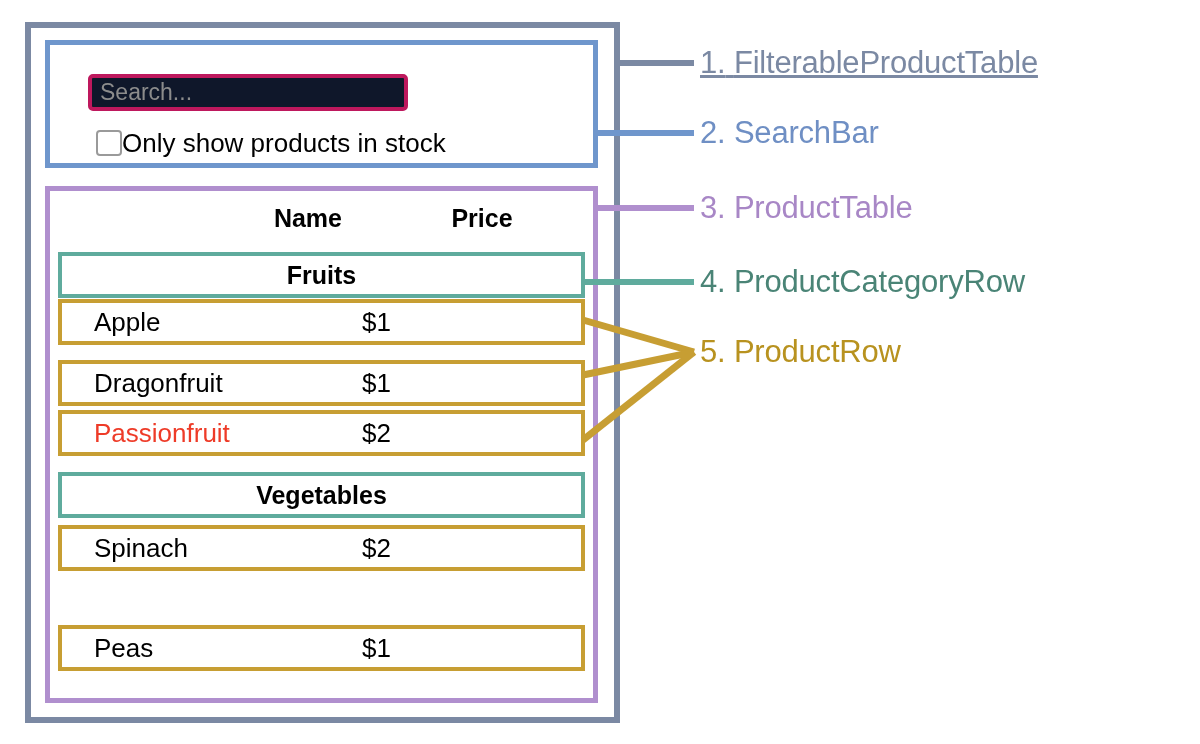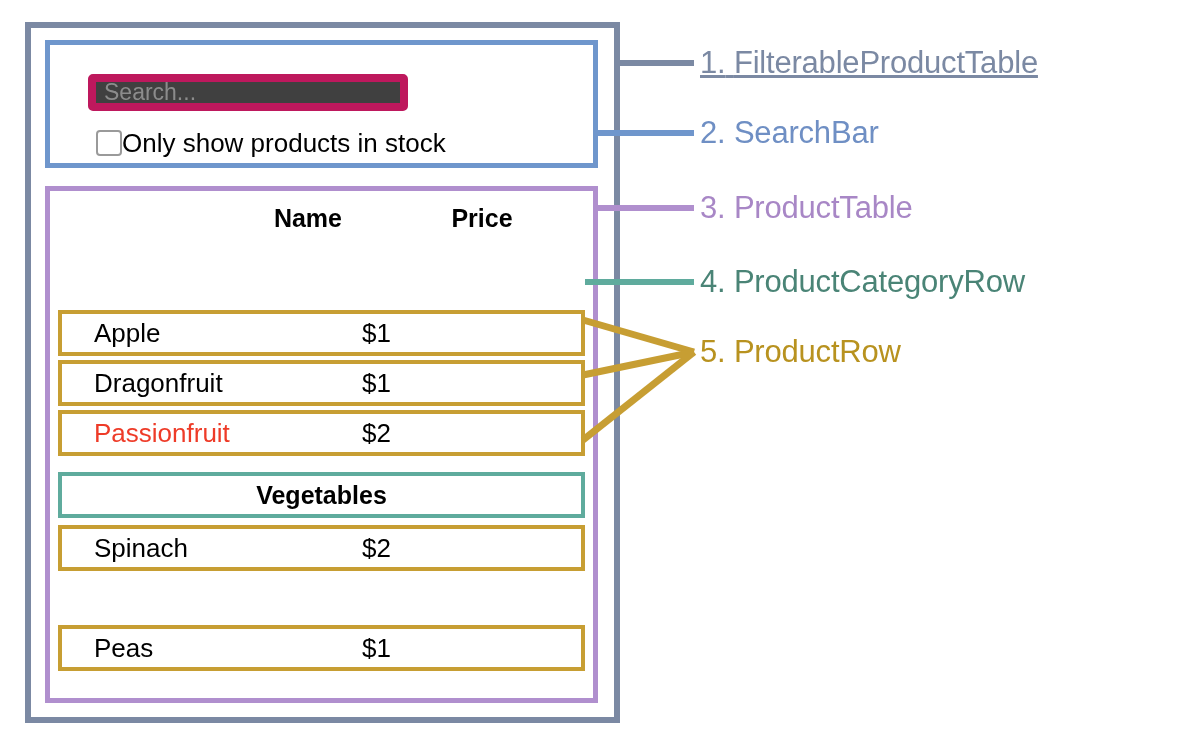--- a/index.html
+++ b/index.html
@@ -16,22 +16,22 @@
     border:6px solid #7b89a3;box-sizing:border-box;background:#fff;
   }
 
   
   .frame-search{
     position:absolute;left:45px;top:40px;width:553px;height:128px;
     border:5px solid #6f96cc;box-sizing:border-box;background:#fff;
   }
   .search-input{
     position:absolute;left:88px;top:74px;width:320px;height:37px;
-    border:8px solid #be185d;border-radius:5px;box-sizing:border-box;
-    background:#404040;display:flex;align-items:center;padding-left:8px;
+    border:4px solid #be185d;border-radius:5px;box-sizing:border-box;
+    background:#0f172a;display:flex;align-items:center;padding-left:8px;
     font-size:23px;color:#8c8c8c;letter-spacing:0px;
   }
   .chk-row{
     position:absolute;left:96px;top:126px;height:34px;
     display:flex;align-items:center;gap:0;
   }
   .chk-box{
     width:26px;height:26px;border:2px solid #9a9a9a;border-radius:4px;
     box-sizing:border-box;background:#fff;
   }
@@ -93,22 +93,25 @@
     <span class="chk-label">Only show products in stock</span>
   </div>
 
   <div class="frame-table"></div>
 
   <div class="th-row">
     <span class="th-name">Name</span>
     <span class="th-price">Price</span>
   </div>
 
+  <div class="cat-row" style="top:252px;">
+    <span>Fruits</span>
+  </div>
 
-  <div class="prod-row" style="top:310px;">
+  <div class="prod-row" style="top:299px;">
     <span class="prod-name">Apple</span>
     <span class="prod-price">$1</span>
   </div>
   <div class="prod-row" style="top:360px;">
     <span class="prod-name">Dragonfruit</span>
     <span class="prod-price">$1</span>
   </div>
   <div class="prod-row oos" style="top:410px;">
     <span class="prod-name">Passionfruit</span>
     <span class="prod-price">$2</span>

